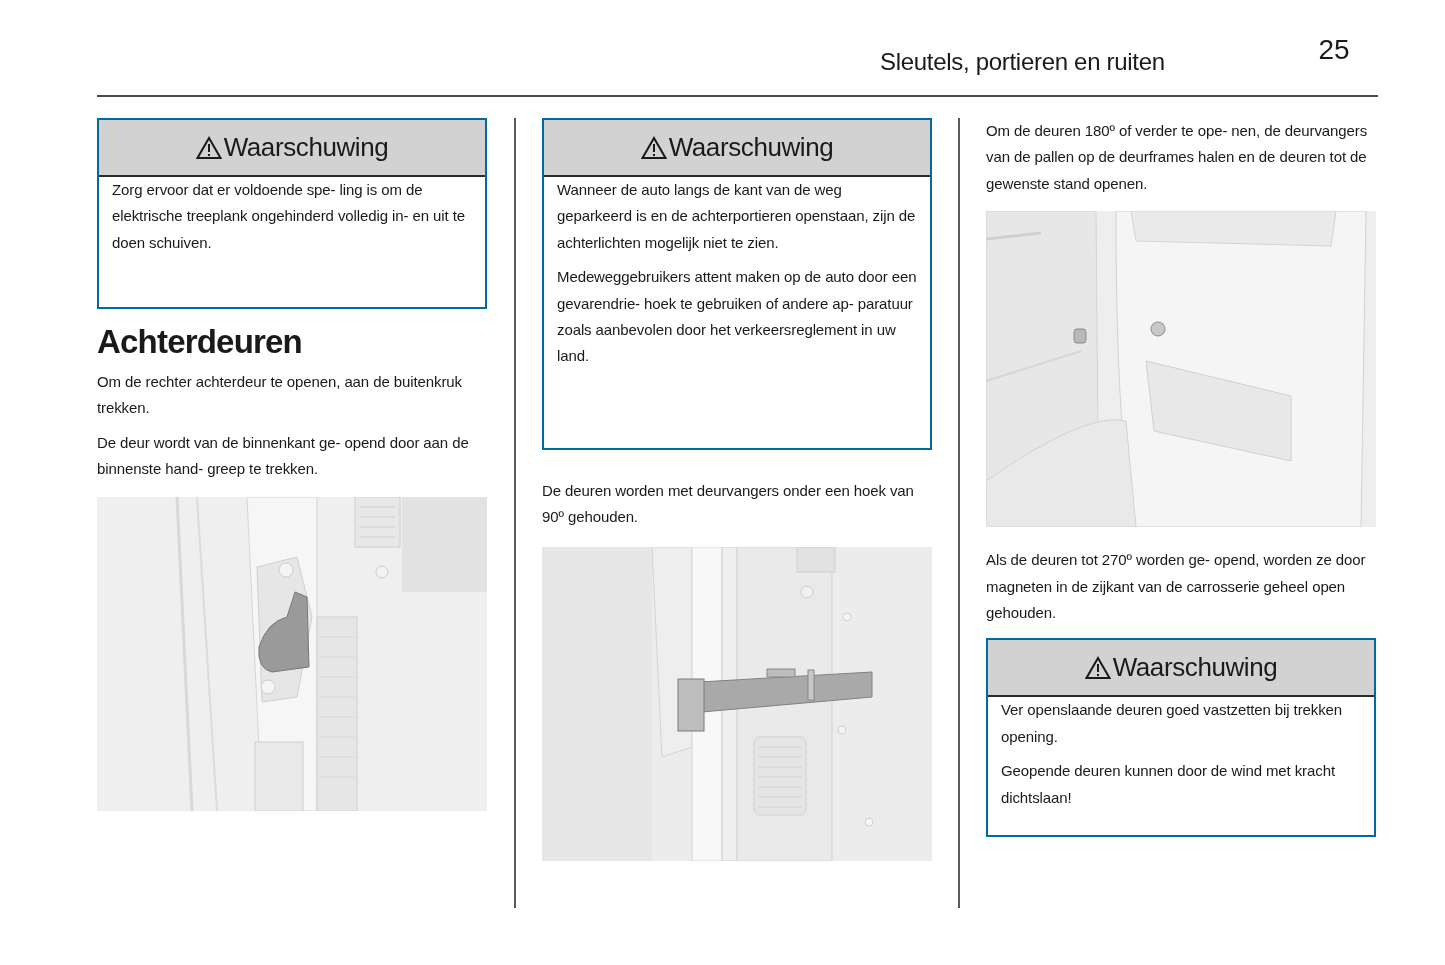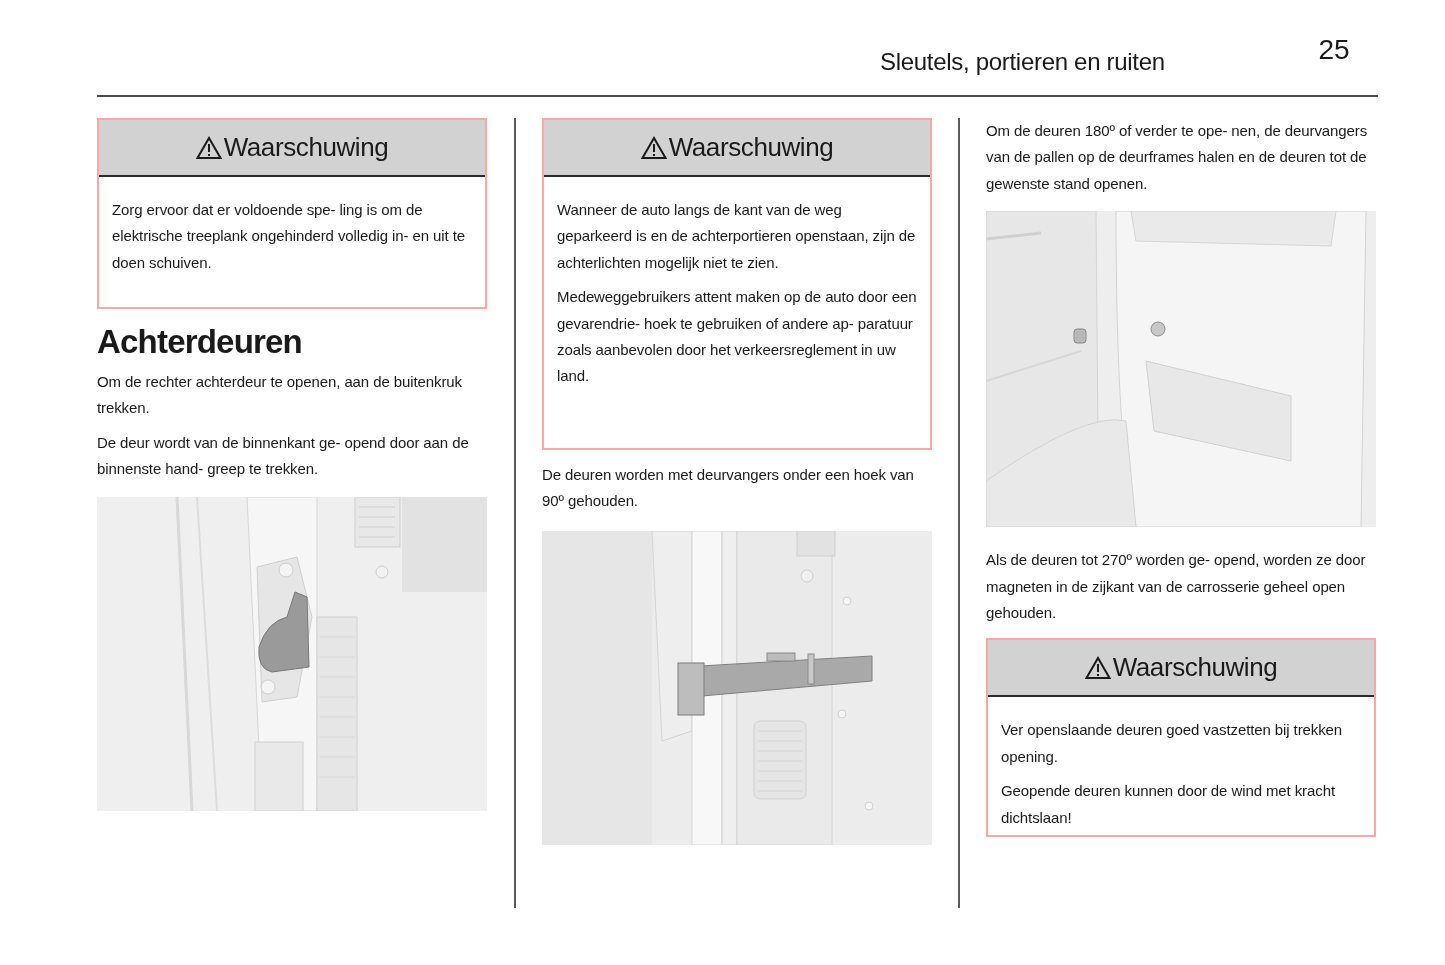--- a/index.html
+++ b/index.html
@@ -18,29 +18,29 @@
   .header-rule {
     position: absolute; top: 95px; left: 97px; width: 1281px; height: 2px; background: #4a4a4a;
   }
   .col-divider { position: absolute; top: 118px; width: 2px; height: 790px; background: #5a5a5a; }
   .col { position: absolute; top: 118px; width: 390px; }
   .col1 { left: 97px; }
   .col2 { left: 542px; }
   .col3 { left: 986px; }
 
   .warn {
-    border: 2px solid #fca5a5; box-sizing: border-box; width: 390px; background: #fff;
+    border: 2px solid #0369a1; box-sizing: border-box; width: 390px; background: #fff;
   }
   .warn-head {
     background: #d2d2d2; border-bottom: 2px solid #2b2b2b; height: 55px;
     display: flex; align-items: center; justify-content: center;
     font-size: 26px; letter-spacing: -0.4px;
   }
   .warn-icon { width: 26px; height: 24px; margin-right: 2px; }
-  .warn-body { padding: 20px 12px 12px 13px; }
+  .warn-body { padding: 0 12px 12px 13px; }
   p {
     margin: 0; font-size: 15px; line-height: 26.4px; letter-spacing: -0.1px;
   }
   p + p { margin-top: 8px; }
   .section-title {
     font-size: 33px; font-weight: bold; letter-spacing: -0.8px; margin: 14px 0 8px 0; line-height: 38px;
   }
   .figure {
     width: 390px; background: #ececec; position: relative; overflow: hidden;
   }
@@ -116,21 +116,21 @@
           <rect x="12" y="8" width="2" height="8" fill="#1a1a1a"></rect>
           <rect x="12" y="18" width="2" height="2" fill="#1a1a1a"></rect>
         </svg>
       <span>Waarschuwing</span>
     </div>
     <div class="warn-body">
       <p>Wanneer de auto langs de kant van de weg geparkeerd is en de achterportieren openstaan, zijn de achterlichten mogelijk niet te zien.</p>
       <p>Medeweggebruikers attent maken op de auto door een gevarendrie- hoek te gebruiken of andere ap- paratuur zoals aanbevolen door het verkeersreglement in uw land.</p>
     </div>
   </div>
-  <p style="margin-top:12px">De deuren worden met deurvangers onder een hoek van 90º gehouden.</p>
+  <p style="margin-top:28px">De deuren worden met deurvangers onder een hoek van 90º gehouden.</p>
   <div class="figure" style="height:314px; margin-top:16px">
     <svg width="390" height="314" viewBox="0 0 390 314">
       <rect width="390" height="314" fill="#ececec"></rect>
       <rect x="0" y="0" width="110" height="314" fill="#e6e6e6"></rect>
       <path d="M110 0 L150 0 L150 200 L120 210 Z" fill="#eeeeee" stroke="#d3d3d3"></path>
       <path d="M150 0 L180 0 L180 314 L150 314 Z" fill="#f8f8f8" stroke="#d6d6d6"></path>
       <path d="M180 0 L195 0 L195 314 L180 314 Z" fill="#efefef" stroke="#d0d0d0"></path>
       <path d="M195 0 L290 0 L290 314 L195 314 Z" fill="#eaeaea" stroke="#d4d4d4"></path>
       <rect x="255" y="0" width="38" height="25" fill="#e2e2e2" stroke="#cfcfcf"></rect>
       <rect x="212" y="190" width="52" height="78" rx="6" fill="#e5e5e5" stroke="#cfcfcf"></rect>

